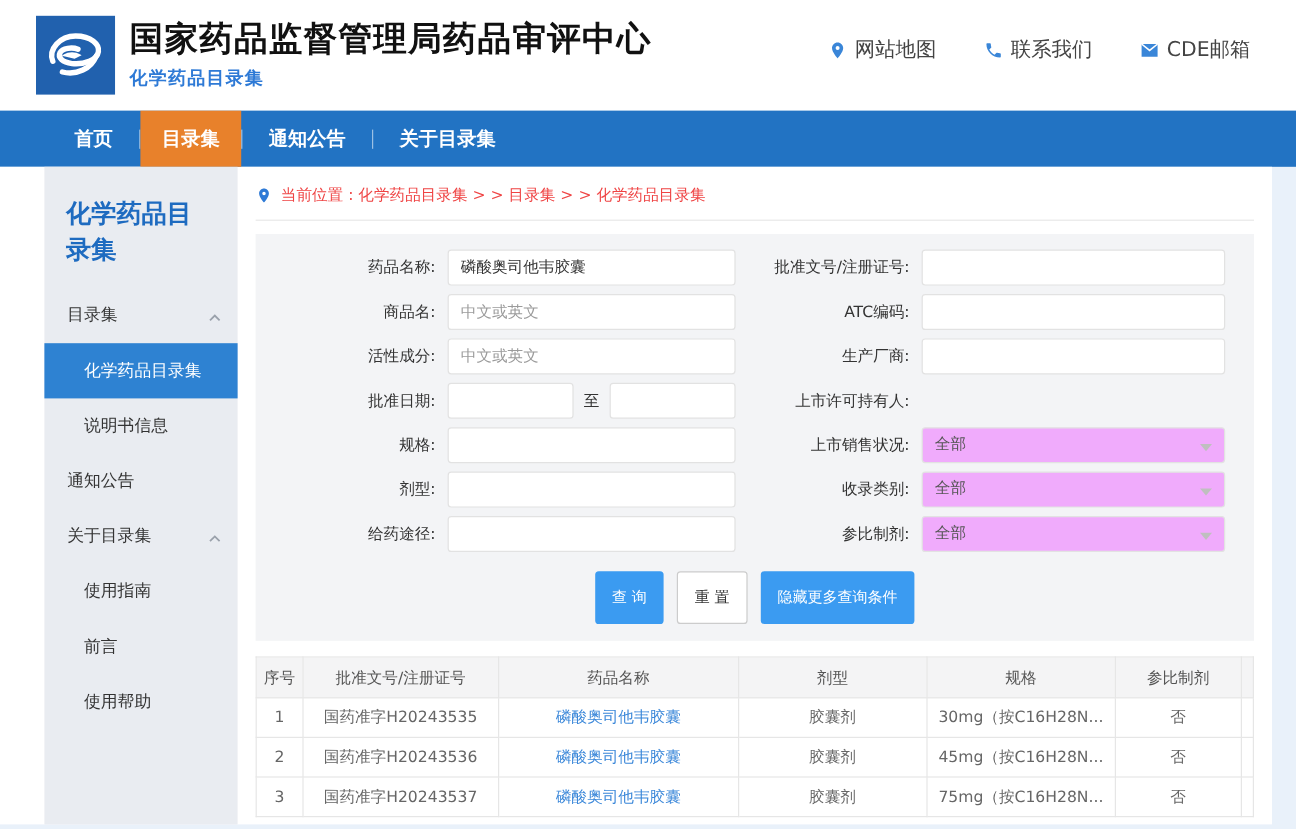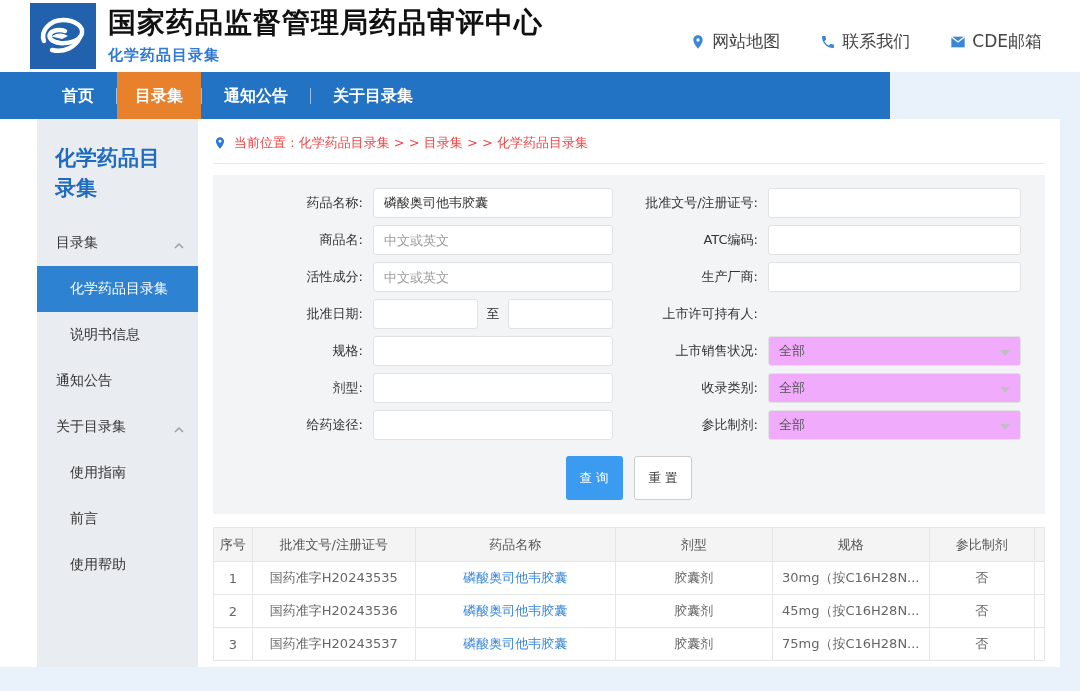--- a/index.html
+++ b/index.html
@@ -1,30 +1,30 @@
 <!DOCTYPE html>
 <html><head>
 <meta charset="utf-8">
 <style>
   * { margin:0; padding:0; box-sizing:border-box; }
   html,body { width:1080px; height:691px; overflow:hidden; }
   body { font-family:"DejaVu Sans","Liberation Sans",sans-serif; background:#e9f1fa; }
 
   
-  .header { height:72px; width:1080px; background:#fff; display:flex; align-items:center; position:relative; }
+  .header { height:92px; width:1080px; background:#fff; display:flex; align-items:center; position:relative; }
   .logo { width:66px; height:66px; margin-left:30px; flex:0 0 auto; }
   .brand { margin-left:12px; }
   .brand-title { font-size:28px; font-weight:900; color:#111; letter-spacing:1px; line-height:1.15; }
   .brand-sub { font-size:15px; font-weight:bold; color:#2e7ad6; margin-top:6px; letter-spacing:1px; }
   .header-links { position:absolute; right:38px; top:30px; display:flex; gap:40px; }
   .hlink { display:flex; align-items:center; gap:6px; font-size:17px; color:#444; cursor:pointer; }
   .hlink svg { width:16px; height:16px; fill:#3a86d8; }
 
   
-  .nav { height:47px; width:890px; background:#2273c3; display:flex; align-items:stretch; padding-left:40px; }
+  .nav { height:47px; width:1080px; background:#2273c3; display:flex; align-items:stretch; padding-left:40px; }
   .nav-item { color:#fff; font-size:16px; font-weight:bold; line-height:47px; padding:0 22px; cursor:pointer; }
   .nav-item.active { background:#e8812b; padding:0 18px; }
   .nav-sep { width:1px; height:16px; background:rgba(255,255,255,.55); align-self:center; }
 
   
   .main { display:flex; width:1060px; height:548px; background:#fff; padding-left:37px; }
   .sidebar { width:161px; background:#e9ecf1; height:548px; flex:0 0 auto; }
   .side-title { color:#1e6bc0; font-weight:900; font-size:21px; line-height:1.45; padding:24px 18px 16px 18px; }
   .side-item { position:relative; height:46px; display:flex; align-items:center; font-size:14px; color:#333; cursor:pointer; }
   .side-item.lv1 { padding-left:19px; }
@@ -225,20 +225,21 @@
           <div class="sel">
             <span>全部</span>
             <span class="caret"></span>
           </div>
         </div>
       </div>
 
       <div class="btn-row">
         <button class="btn blue">查 询</button>
         <button class="btn ghost">重 置</button>
+        <button class="btn blue">隐藏更多查询条件</button>
       </div>
     </div>
 
     <table class="tbl">
       <colgroup>
         <col class="c-seq">
           <col class="c-app">
           <col class="c-name">
           <col class="c-form">
           <col class="c-spec">

